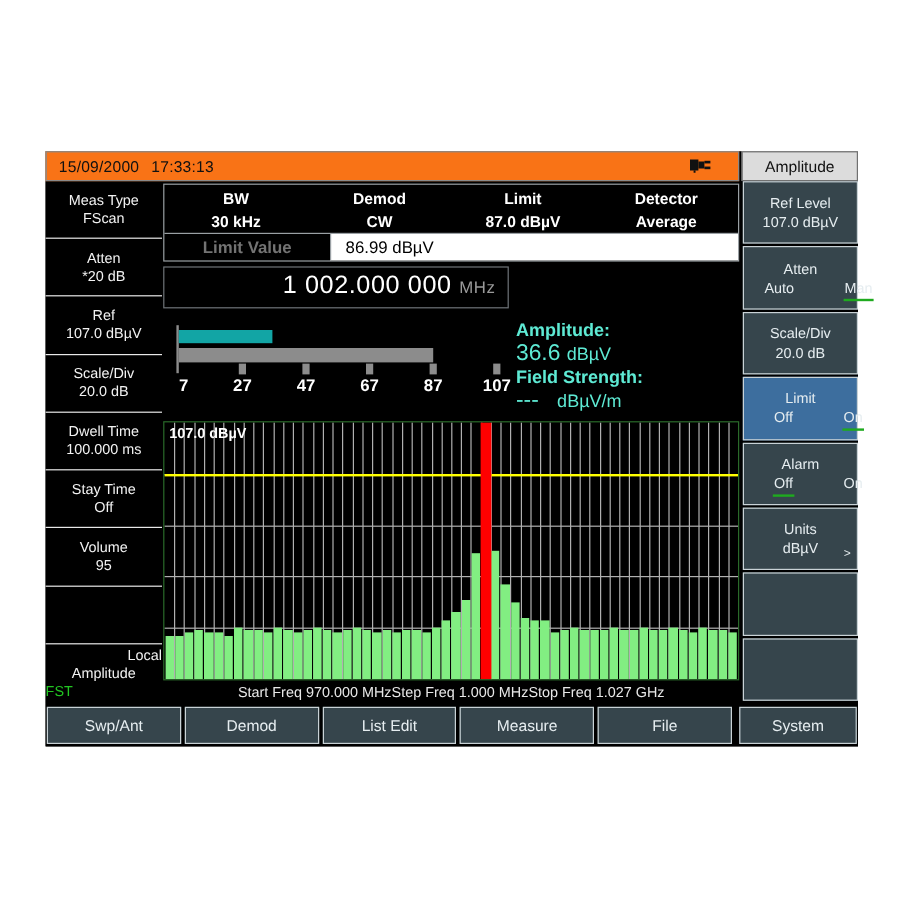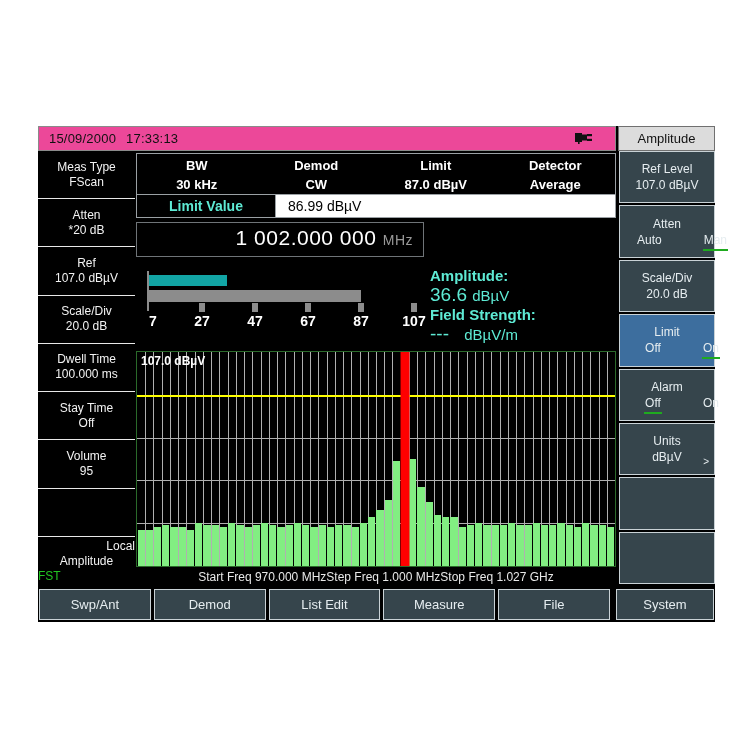--- a/index.html
+++ b/index.html
@@ -15,21 +15,21 @@
     width: 677px; height: 496px;
     background: #000000;
     display: flex;
     flex-direction: column;
   }
 
   
   .toprow { display: flex; height: 25px; flex: 0 0 25px; }
   .titlebar {
     width: 578px;
-    background: #ec4899;
+    background: #f97316;
     border: 1px solid #8a8a8a;
     display: flex; align-items: center;
     padding: 0 10px;
     color: #111;
     font-size: 13px;
     position: relative;
   }
   .titlebar .dt { letter-spacing: .2px; }
   .plug-icon { position: absolute; right: 20px; top: 50%; transform: translateY(-50%); }
 
@@ -79,21 +79,21 @@
     height: 2px; background: #1faa1f;
   }
   .rbtn .chev { position: absolute; right: 5px; bottom: 4px; font-size: 10px; }
 
   
   .infotable { border: 1px solid #9aa0a4; margin: 2px 1px 0 1px; }
   .itrow { display: flex; }
   .itcell { flex: 1; text-align: center; color: #ffffff; font-size: 13px; font-weight: bold; padding: 2px 0; }
   .itcell.lbl { padding-top: 4px; }
   .limitrow { display: flex; border-top: 1px solid #9aa0a4; }
-  .limit-label { width: 138px; text-align: center; color: #5eead4; font-size: 14px; font-weight: bold; padding: 3px 0; }
+  .limit-label { width: 138px; text-align: center; color: #737373; font-size: 14px; font-weight: bold; padding: 3px 0; }
   .limit-val { flex: 1; background: #ffffff; color: #000; font-size: 14px; padding: 3px 0 3px 12px; border-left: 1px solid #9aa0a4; }
 
   
   .freqbox {
     margin: 4px 1px 0 1px;
     width: 288px;
     border: 1px solid #6f7478;
     background: #000;
     padding: 3px 6px 6px 6px;
   }

